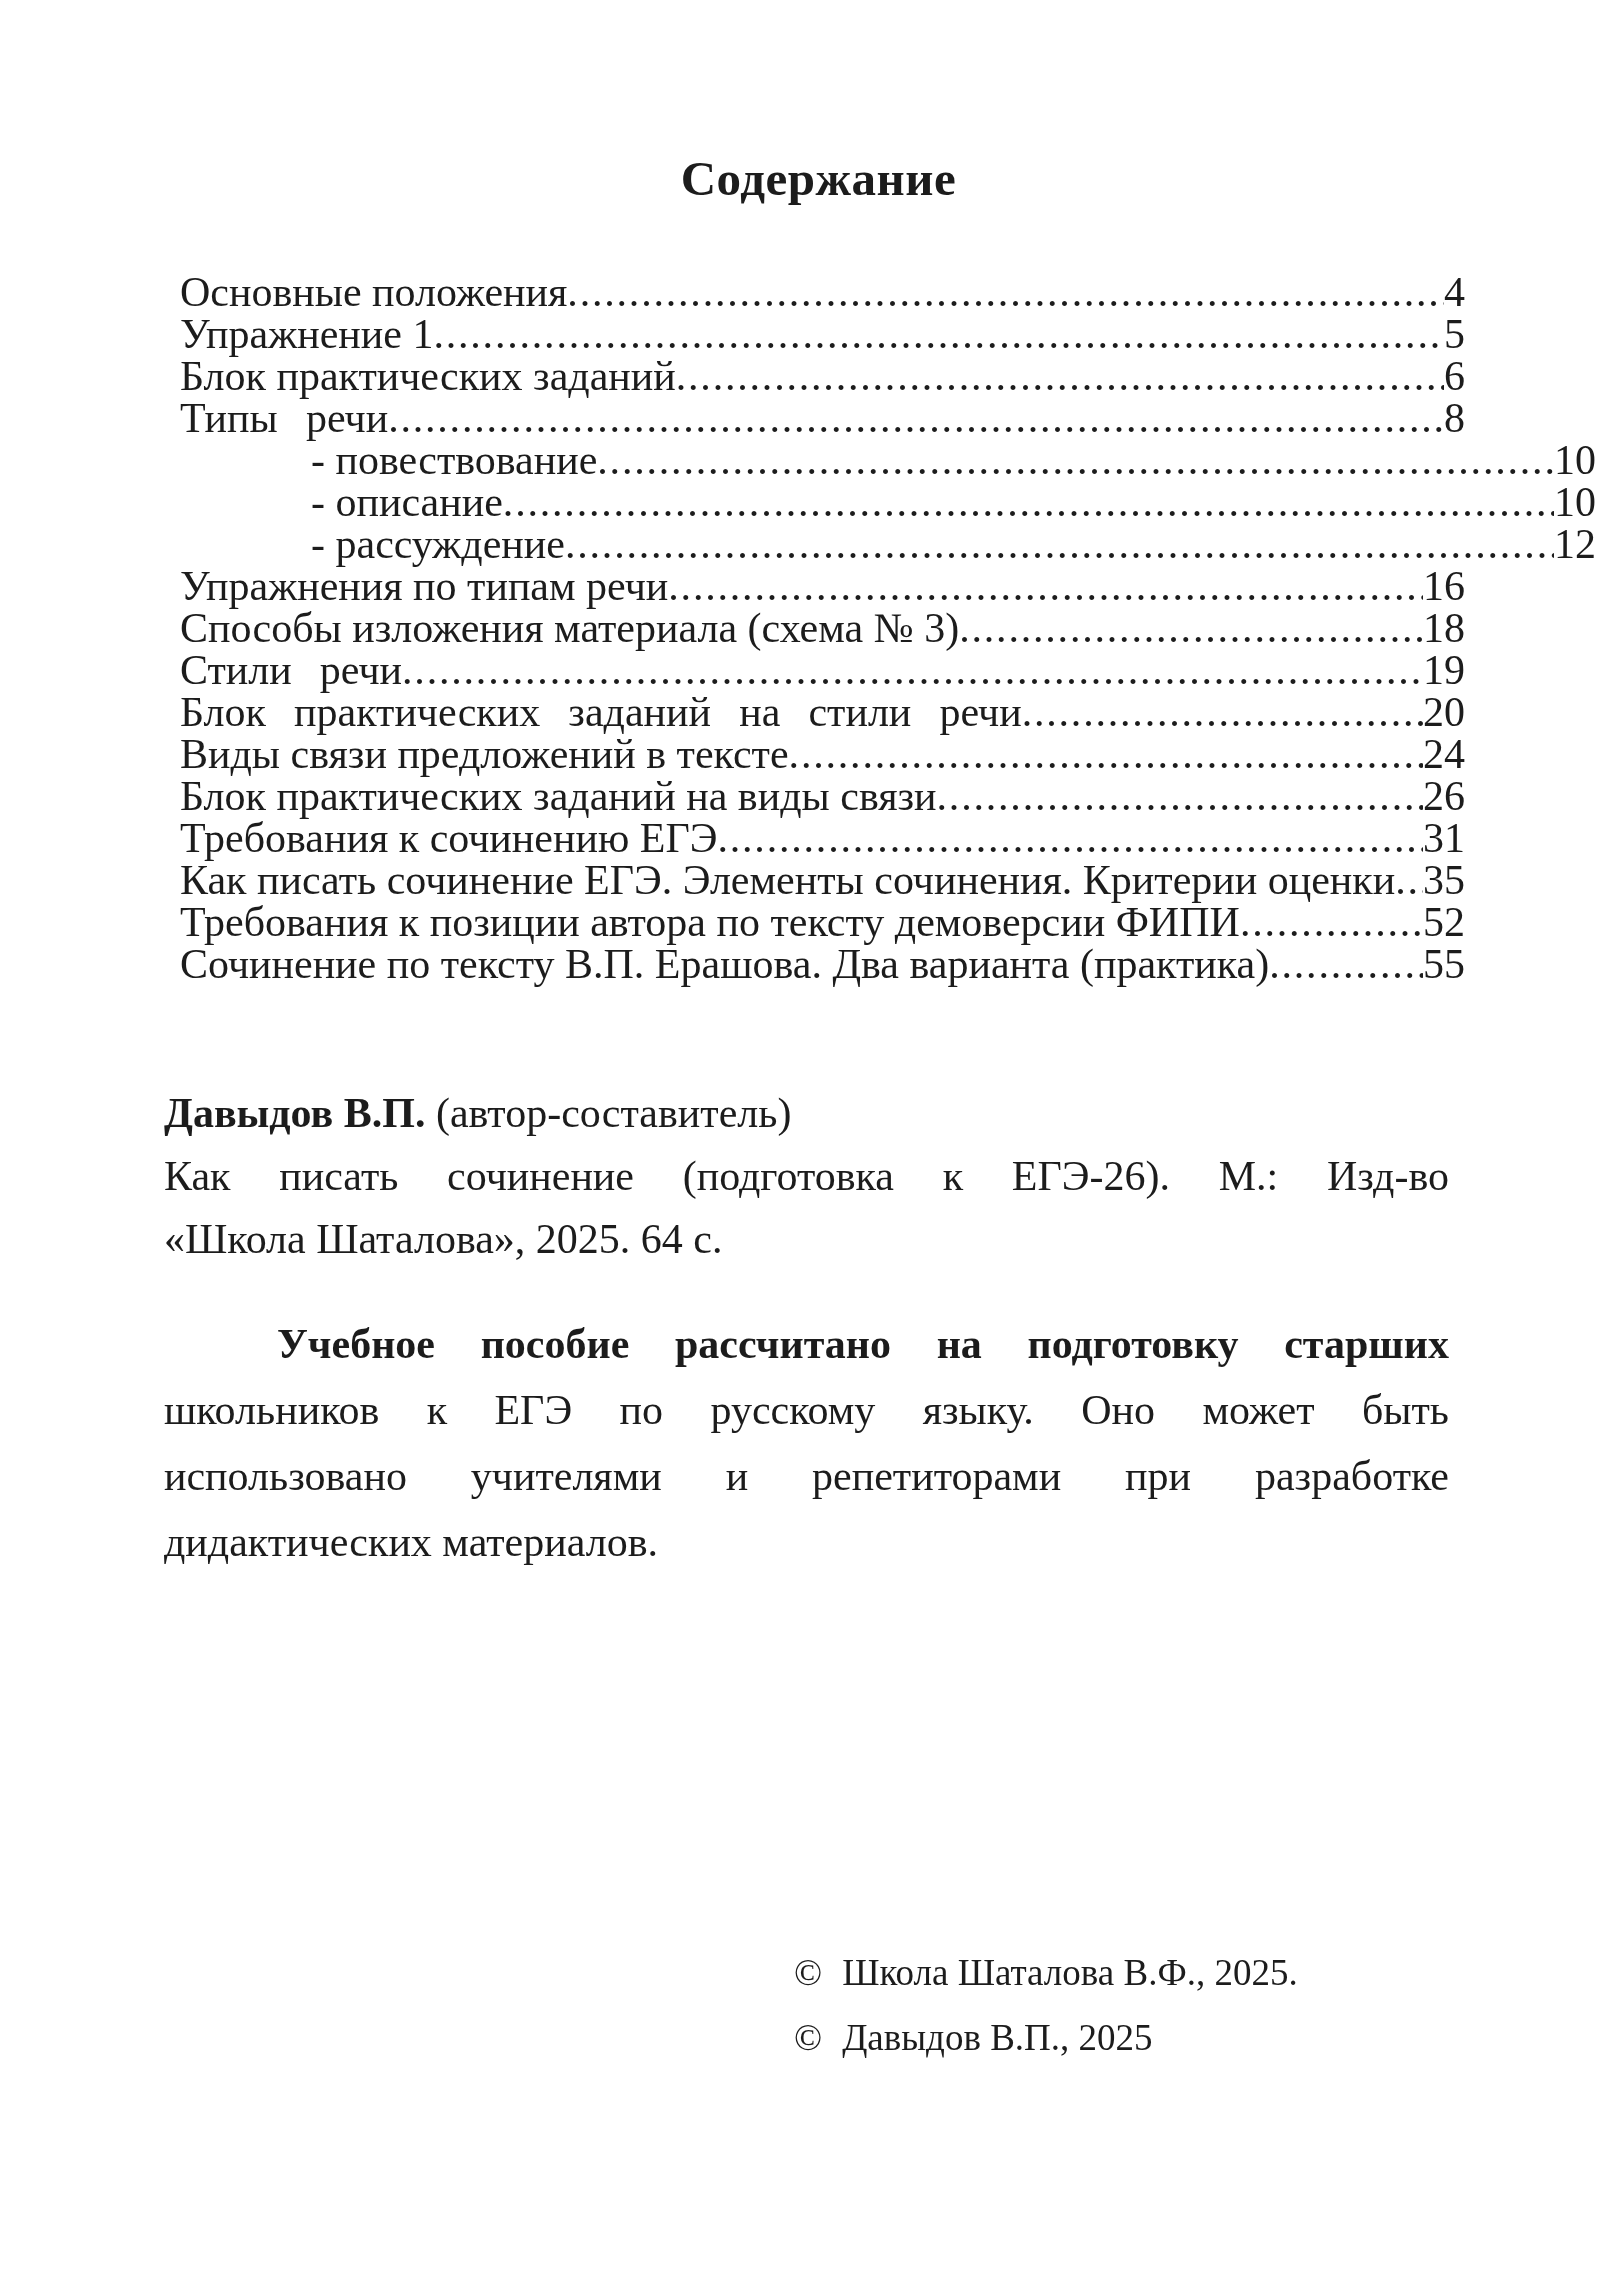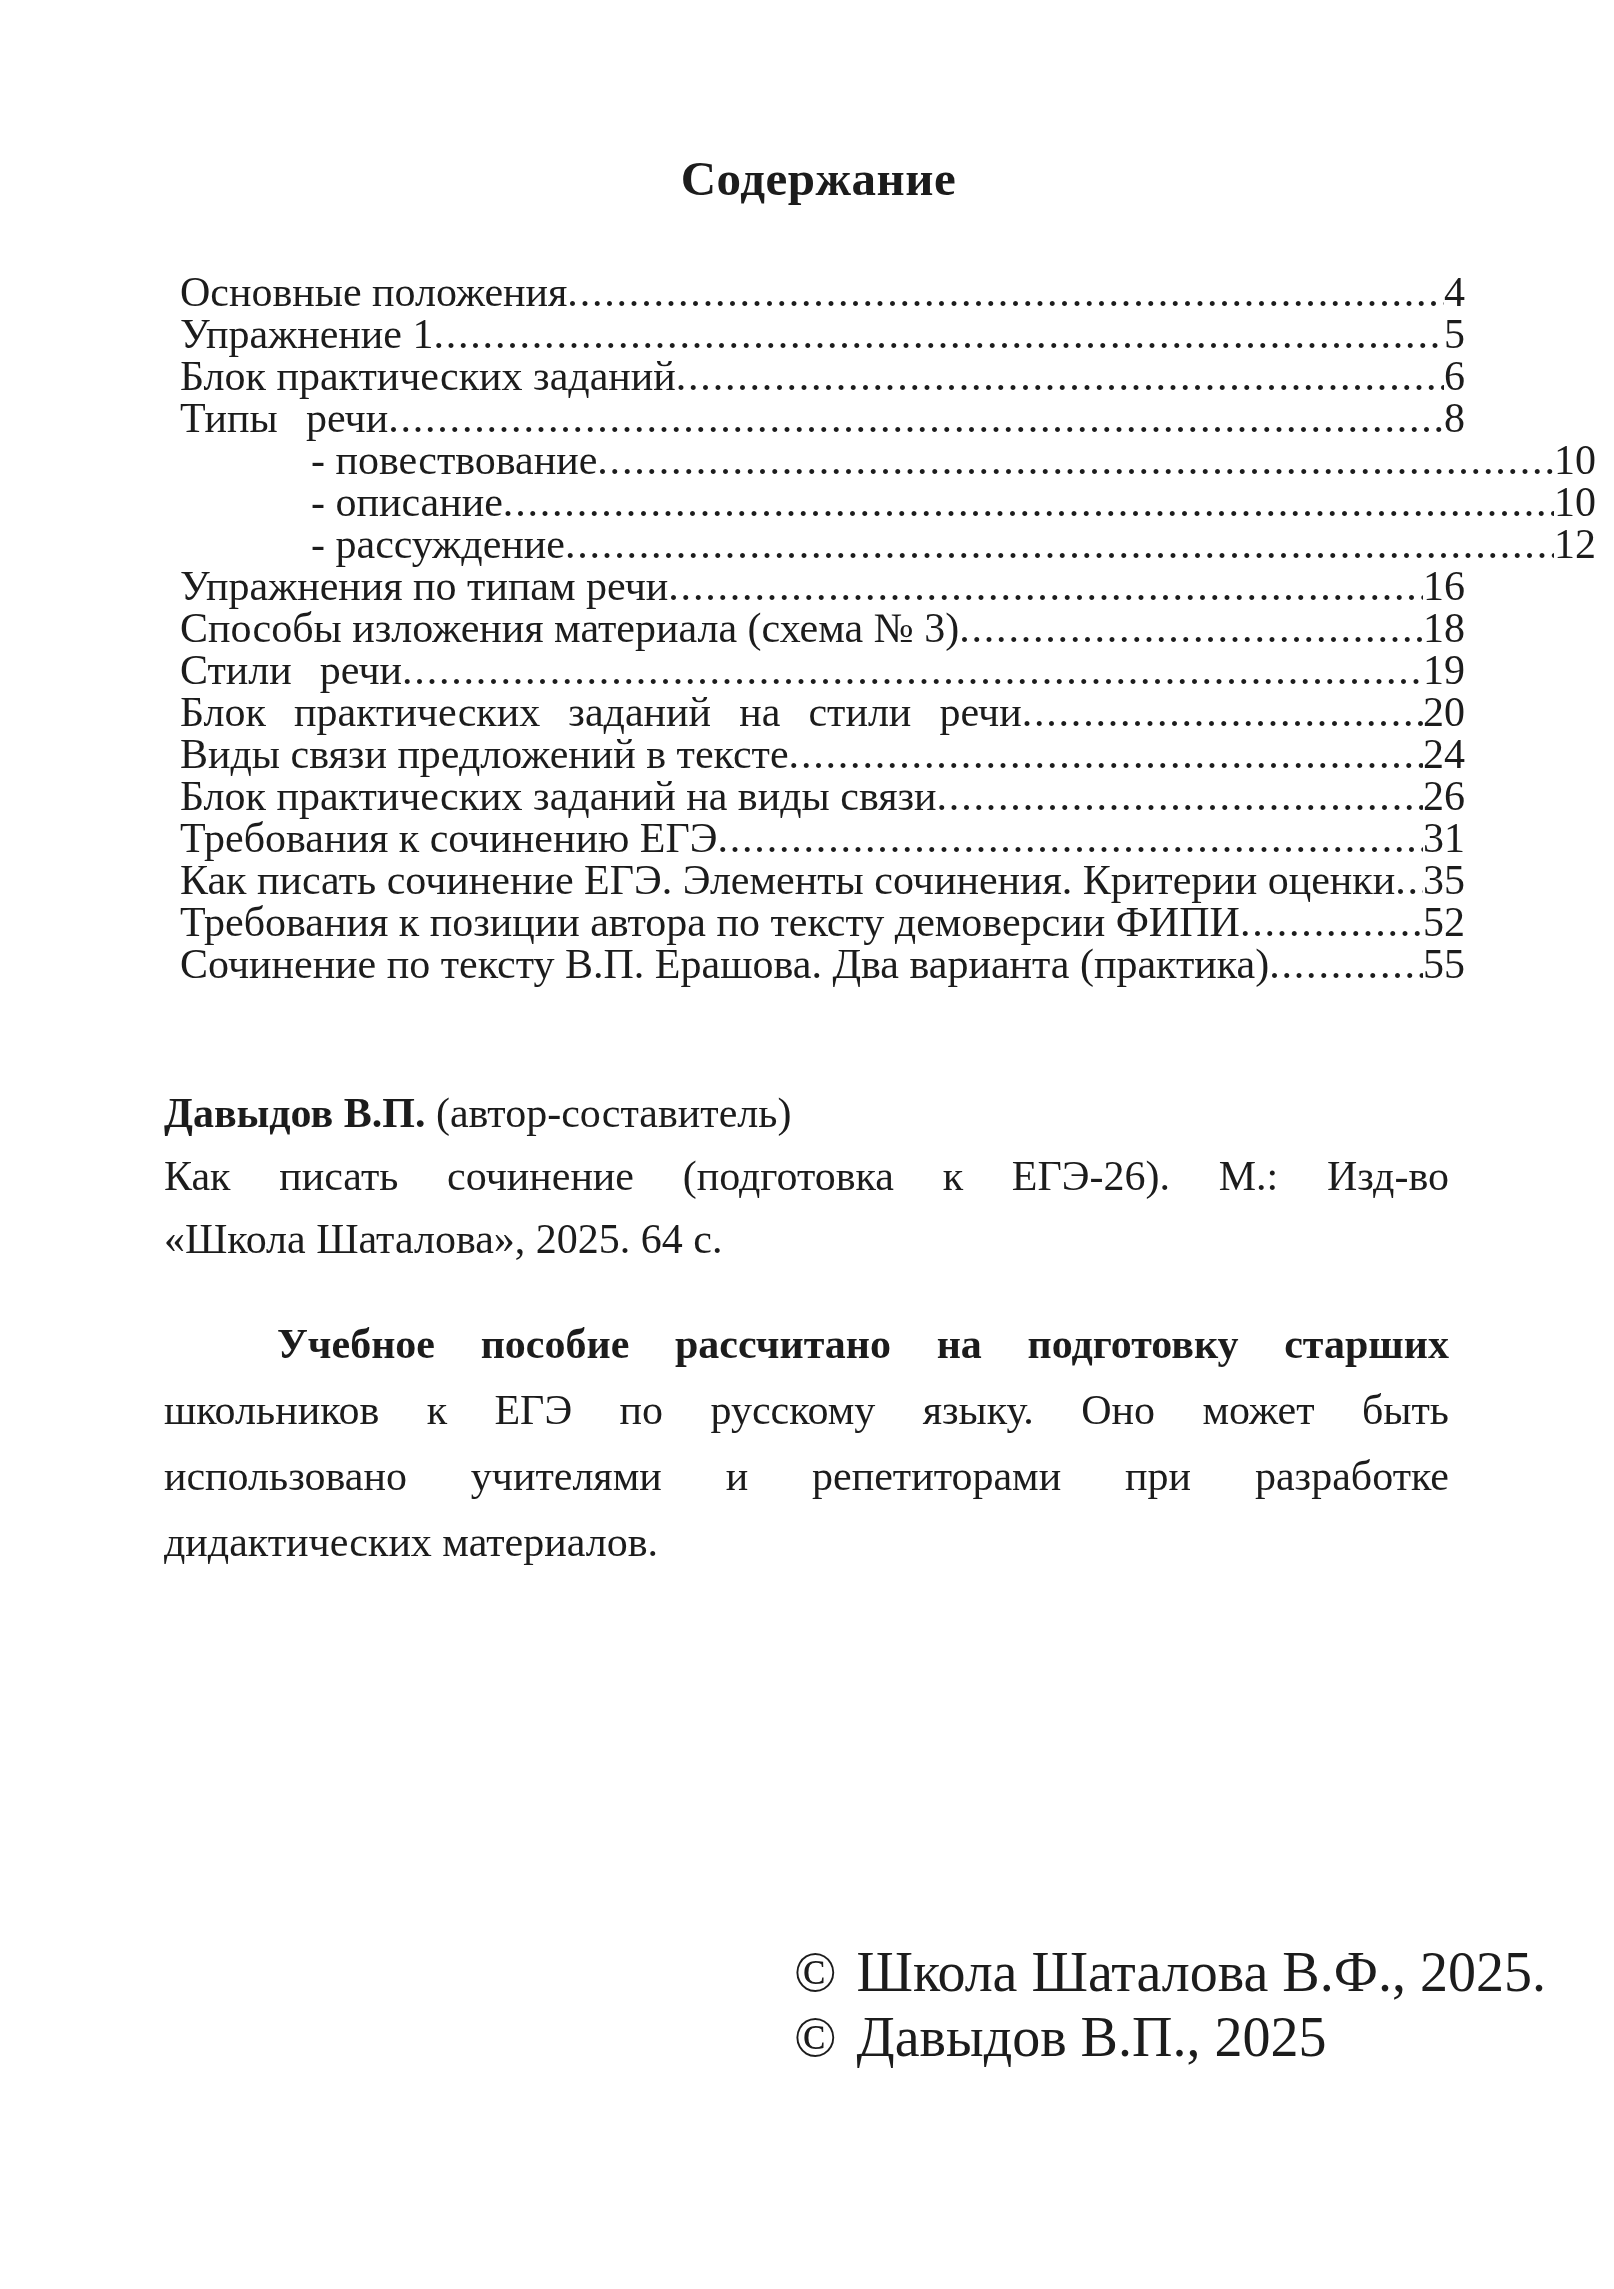--- a/index.html
+++ b/index.html
@@ -78,21 +78,21 @@
     width: 1285px;
     font-size: 42px;
     line-height: 66px;
   }
   .annotation .line.indent { text-indent: 113px; font-weight: bold; }
   .copyright {
     position: absolute;
     top: 1940px;
     left: 794px;
     width: 665px;
-    font-size: 56px;
+    font-size: 37px;
     line-height: 65px;
   }
   .copy-line { white-space: nowrap; }
   .copy-symbol { margin-right: 20px; }
 </style>
 </head>
 <body>
 
 <div class="page">
 

